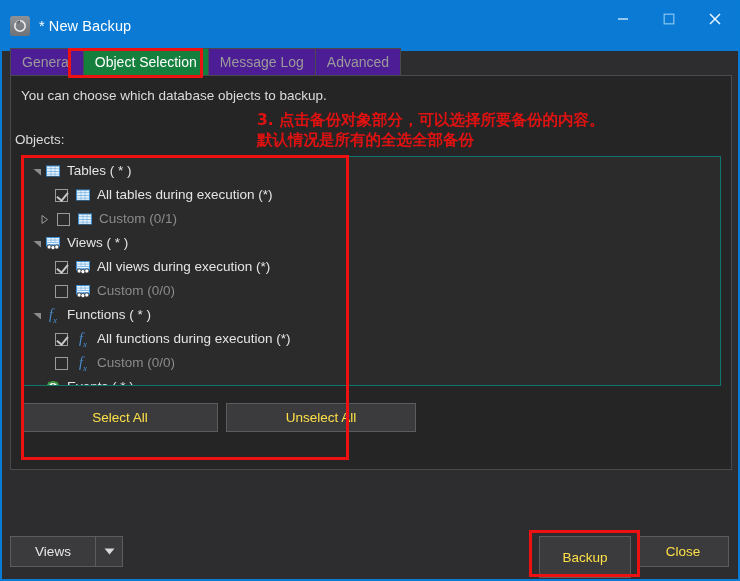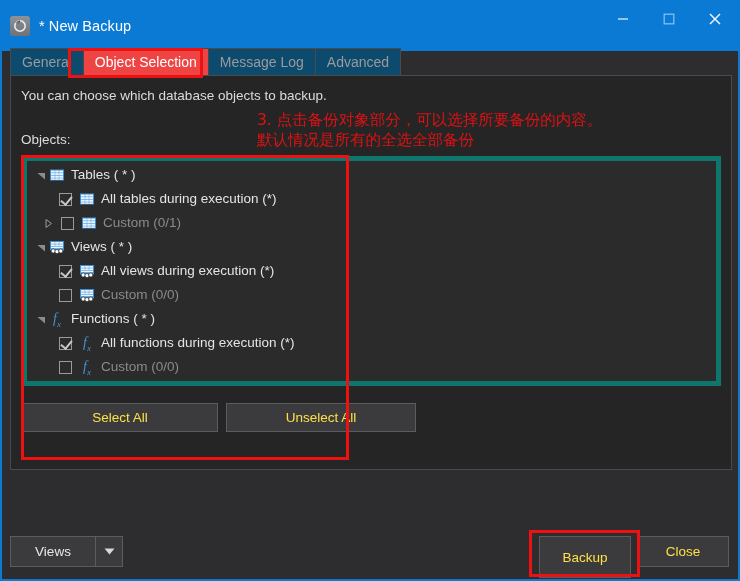--- a/index.html
+++ b/index.html
@@ -57,54 +57,54 @@
     position: absolute; left: 8px; top: 48px;
     width: 722px; height: 28px;
     display: flex; align-items: stretch;
   }
   .tab {
     height: 28px;
     padding: 0 11px;
     display: flex; align-items: center;
     font-size: 14px;
     color: #9a9a9a;
-    background: #0c4a6e;
+    background: #4c1d95;
     border: 1px solid #4a4a4d;
     border-right: none;
     white-space: nowrap;
   }
   .tab:last-child { border-right: 1px solid #4a4a4d; }
   .tab.active {
     color: #ffffff;
-    background: #ef4444;
+    background: #15803d;
   }
 
   
   .content {
     position: absolute; left: 8px; top: 75px;
     width: 722px; height: 395px;
     background: #252526;
     border: 1px solid #4a4a4d;
   }
   .intro {
     position: absolute; left: 10px; top: 12px;
     font-size: 13.5px; color: #dcdcdc;
     white-space: nowrap;
   }
   .objects-label {
-    position: absolute; left: 10px; top: 56px;
+    position: absolute; left: 4px; top: 56px;
     font-size: 13.5px; color: #dcdcdc;
   }
 
   
   .treebox {
     position: absolute; left: 11px; top: 80px;
     width: 699px; height: 230px;
     background: #2b2b2c;
-    border: 5px solid #0f766e;
+    border: 1px solid #0f766e;
     overflow: hidden;
   }
   .tree { padding-top: 2px; }
   .row {
     height: 24px;
     display: flex; align-items: center;
     font-size: 13.5px;
     color: #e4e4e4;
     white-space: nowrap;
   }
@@ -209,21 +209,21 @@
   }
   .hl-tab   { left: 66px;  top: 48px;  width: 135px; height: 30px; }
   .hl-tree  { left: 19px;  top: 155px; width: 328px; height: 305px; }
   .hl-backup{ left: 527px; top: 530px; width: 111px; height: 47px; }
 
   .annot {
     position: absolute;
     left: 255px; top: 110px;
     color: #e01111;
     font-size: 15.5px;
-    font-weight: normal;
+    font-weight: bold;
     line-height: 20px;
     font-family: "DejaVu Sans", sans-serif;
     white-space: nowrap;
     pointer-events: none;
   }
 </style>
 </head>
 <body>
 
 <div id="app">

